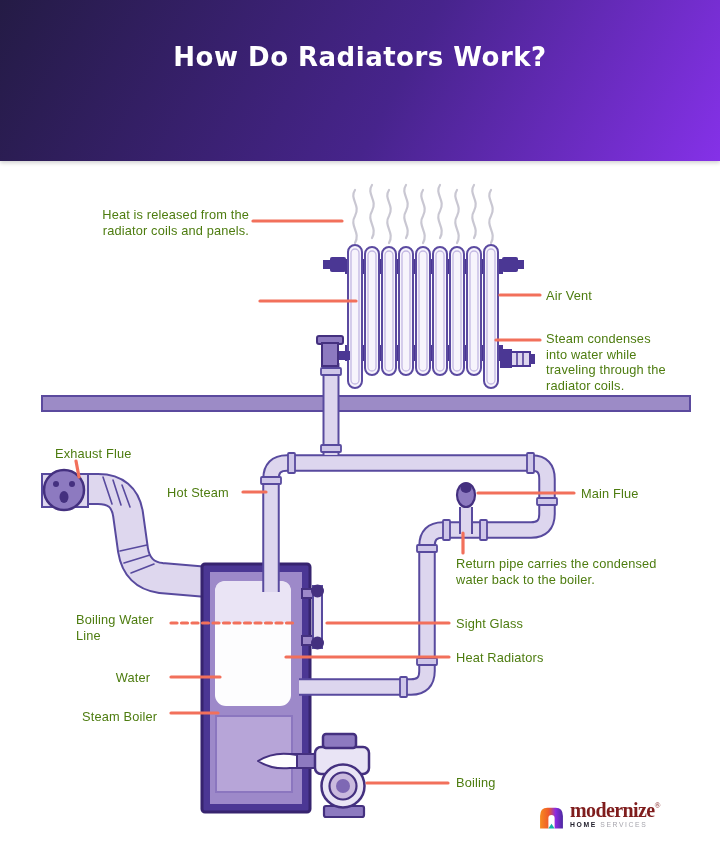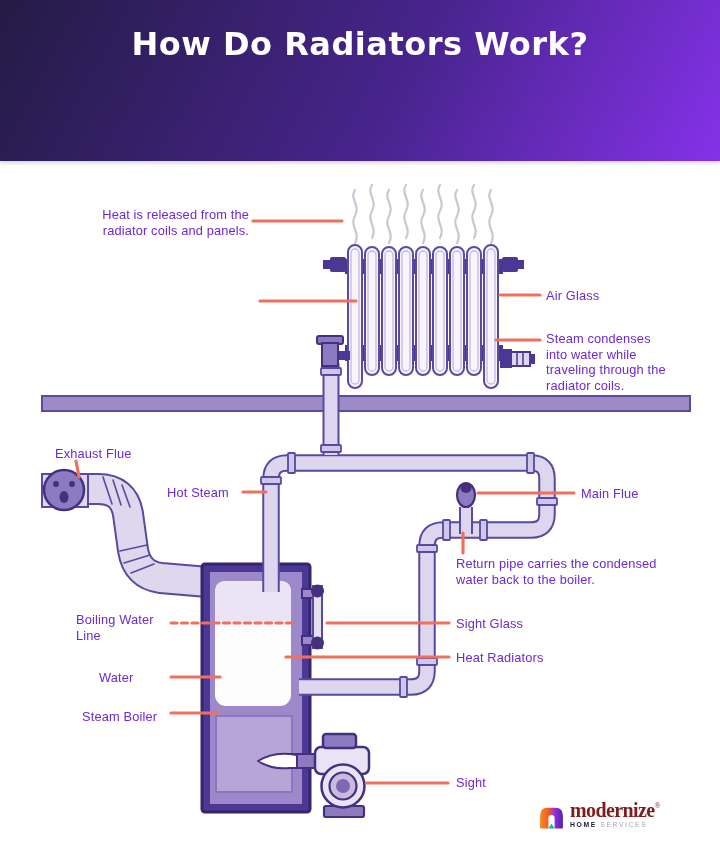--- a/index.html
+++ b/index.html
@@ -1,38 +1,38 @@
 <!DOCTYPE html>
 <html><head>
 <meta charset="utf-8">
 <style>
   html,body{margin:0;padding:0;background:#ffffff;}
   .stage{position:relative;width:720px;height:852px;background:#fff;overflow:hidden;
          font-family:"Liberation Sans",sans-serif;}
   .header{position:absolute;left:0;top:0;width:720px;height:161px;
           background:linear-gradient(118deg,#241b45 0%,#47248c 55%,#8531e8 100%);
           box-shadow:0 2px 4px rgba(0,0,0,.18);}
-  .header h1{margin:0;padding-top:28px;text-align:center;color:#ffffff;
+  .header h1{margin:0;padding-top:44px;text-align:center;color:#ffffff;
              font-family:"DejaVu Sans","Liberation Sans",sans-serif;
-             font-weight:700;font-size:32px;line-height:1;letter-spacing:.5px;}
+             font-weight:700;font-size:26px;line-height:1;letter-spacing:.5px;}
   svg.diagram{position:absolute;left:0;top:0;width:720px;height:852px;}
-  .lb{position:absolute;font-size:12.8px;line-height:1.22;color:#6d28d9;
+  .lb{position:absolute;font-size:12.8px;line-height:1.22;color:#4d7c0f;
       white-space:pre-line;letter-spacing:.15px;}
   #lb-heat{left:57px;top:207px;width:192px;text-align:right}
   #lb-travel{left:34px;top:288px;width:232px}
   #lb-airvent{left:546px;top:288px}
   #lb-condense{left:546px;top:331px;width:150px}
   #lb-flue{left:55px;top:446px}
   #lb-hotsteam{left:158px;top:485px;width:80px;text-align:center}
   #lb-mainvent{left:581px;top:486px}
   #lb-return{left:456px;top:556px;width:235px}
   #lb-boiling{left:76px;top:612px;width:104px}
   #lb-sight{left:456px;top:616px}
   #lb-hx{left:456px;top:650px}
-  #lb-water{left:99px;top:670px;width:68px;text-align:left}
+  #lb-water{left:99px;top:670px;width:68px;text-align:center}
   #lb-boiler{left:82px;top:709px}
   #lb-burner{left:456px;top:775px}
   .logo{position:absolute;left:538px;top:800px;display:flex;align-items:flex-start;}
   .logo .mark{width:27px;height:28px;margin-top:3px;}
   .logo .txt{margin-left:5px;}
   .wordmark{font-family:Liberation Serif, serif;font-weight:700;
             font-size:20px;line-height:1;color:#7f1d1d;letter-spacing:-.6px;}
   .wordmark sup{font-size:8px;font-weight:400;vertical-align:9px;letter-spacing:0;}
   .tagline{margin-top:2px;font-size:6.8px;letter-spacing:1.6px;line-height:1;}
   .tg-b{font-weight:700;color:#23212e;}
@@ -200,37 +200,37 @@
       <line x1="367" y1="783" x2="448" y2="783"></line>
     </g>
   </svg>
 
   <div class="header">
     <h1>How Do Radiators Work?</h1>
   </div>
 
   <div class="lb" id="lb-heat">Heat is released from the
 radiator coils and panels.</div>
-  <div class="lb" id="lb-airvent">Air Glass</div>
+  <div class="lb" id="lb-airvent">Air Vent</div>
   <div class="lb" id="lb-condense">Steam condenses
 into water while
 traveling through the
 radiator coils.</div>
   <div class="lb" id="lb-flue">Exhaust Flue</div>
   <div class="lb" id="lb-hotsteam">Hot Steam</div>
   <div class="lb" id="lb-mainvent">Main Flue</div>
   <div class="lb" id="lb-return">Return pipe carries the condensed
 water back to the boiler.</div>
   <div class="lb" id="lb-boiling">Boiling Water
 Line</div>
   <div class="lb" id="lb-sight">Sight Glass</div>
   <div class="lb" id="lb-hx">Heat Radiators</div>
   <div class="lb" id="lb-water">Water</div>
   <div class="lb" id="lb-boiler">Steam Boiler</div>
-  <div class="lb" id="lb-burner">Sight</div>
+  <div class="lb" id="lb-burner">Boiling</div>
 
   <div class="logo">
     <svg class="mark" viewBox="0 0 26 26">
       <defs>
         <linearGradient id="mzgrad" x1="0" y1="0" x2="1" y2="0">
           <stop offset="0" stop-color="#f68b1f"></stop>
           <stop offset="0.38" stop-color="#ef5a2a"></stop>
           <stop offset="0.68" stop-color="#8a2be2"></stop>
           <stop offset="1" stop-color="#4c2a9e"></stop>
         </linearGradient>

